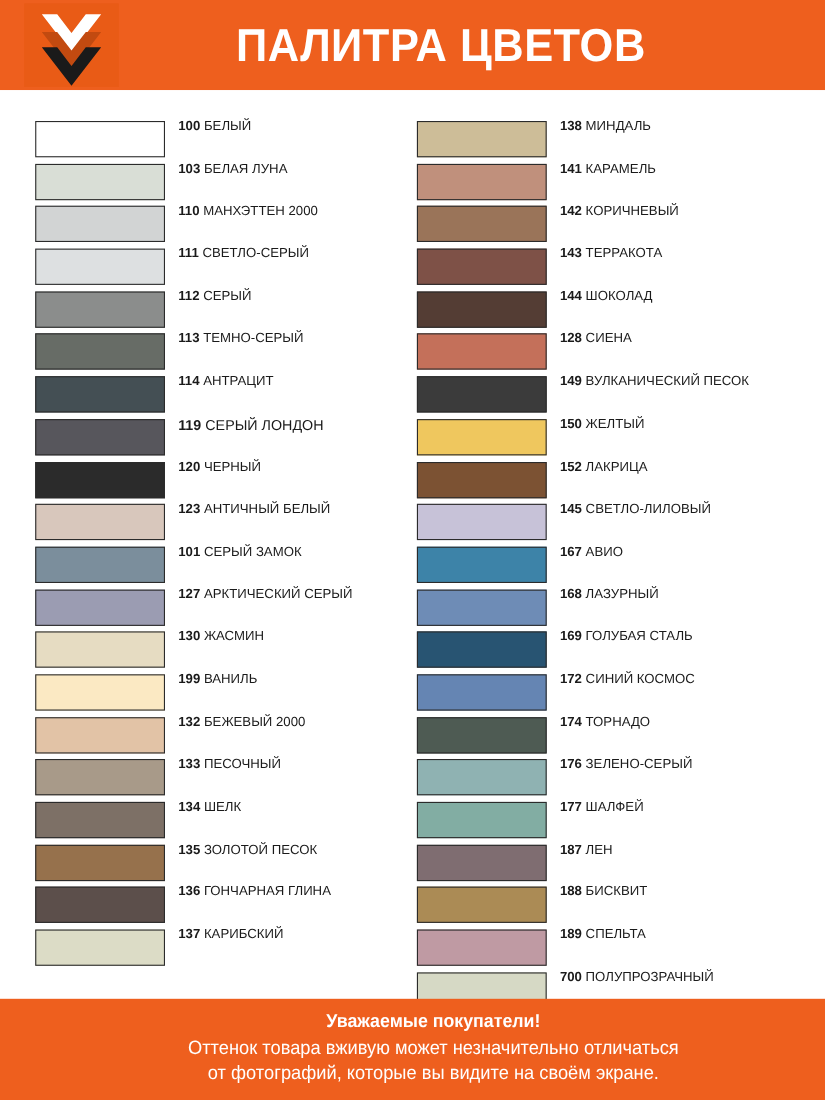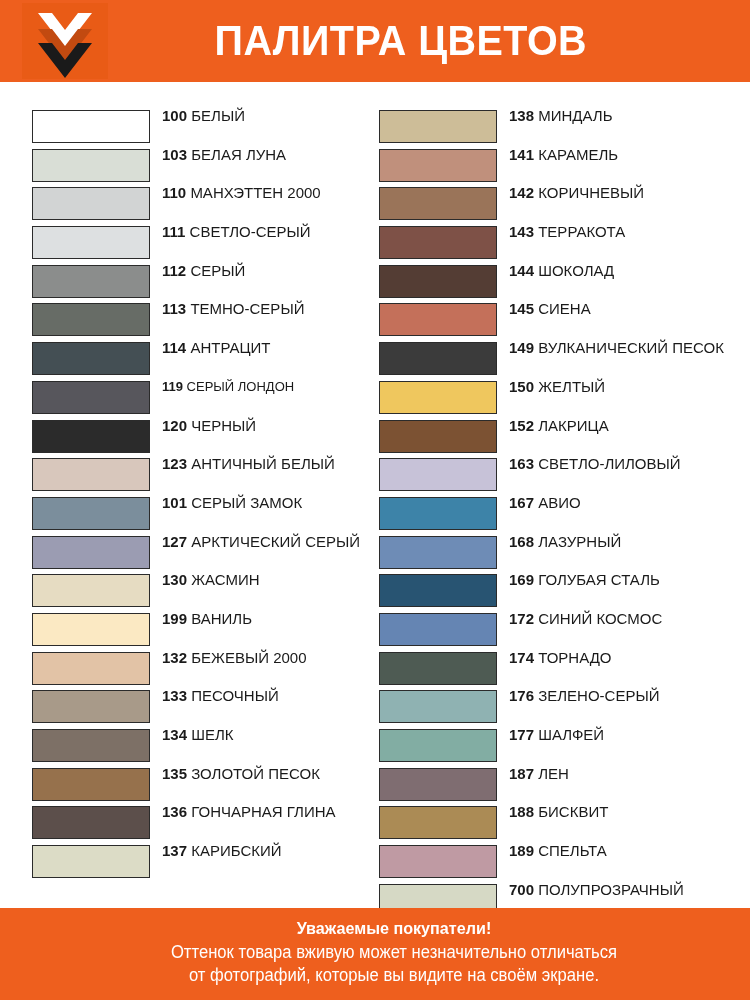--- a/index.html
+++ b/index.html
@@ -77,21 +77,21 @@
     height: 33px;
     border: 1.5px solid #2b2b2b;
     box-sizing: border-box;
   }
   .swatch-label {
     position: absolute;
     left: 130px;
     top: -2px;
     white-space: nowrap;
     color: #1a1a1a;
-    font-size: 15px;
+    font-size: 12px;
     line-height: 1;
   }
   .swatch-label .code {
     font-weight: bold;
   }
   .swatch-label .nm {
     font-weight: normal;
   }
   .swatch-label.small {
     font-size: 13px;
@@ -239,37 +239,37 @@
       <div class="swatch-row">
         <div class="swatch" style="background: rgb(126, 81, 71);"></div>
         <div class="swatch-label"><span class="code">143</span> <span class="nm">ТЕРРАКОТА</span></div>
       </div>
       <div class="swatch-row">
         <div class="swatch" style="background: rgb(84, 61, 52);"></div>
         <div class="swatch-label"><span class="code">144</span> <span class="nm">ШОКОЛАД</span></div>
       </div>
       <div class="swatch-row">
         <div class="swatch" style="background: rgb(196, 112, 90);"></div>
-        <div class="swatch-label"><span class="code">145</span> <span class="nm">СИЕНА</span></div>
+        <div class="swatch-label"><span class="code">128</span> <span class="nm">СИЕНА</span></div>
       </div>
       <div class="swatch-row">
         <div class="swatch" style="background: rgb(59, 59, 59);"></div>
         <div class="swatch-label"><span class="code">149</span> <span class="nm">ВУЛКАНИЧЕСКИЙ ПЕСОК</span></div>
       </div>
       <div class="swatch-row">
         <div class="swatch" style="background: rgb(239, 199, 94);"></div>
         <div class="swatch-label"><span class="code">150</span> <span class="nm">ЖЕЛТЫЙ</span></div>
       </div>
       <div class="swatch-row">
         <div class="swatch" style="background: rgb(124, 82, 51);"></div>
         <div class="swatch-label"><span class="code">152</span> <span class="nm">ЛАКРИЦА</span></div>
       </div>
       <div class="swatch-row">
         <div class="swatch" style="background: rgb(199, 194, 216);"></div>
-        <div class="swatch-label"><span class="code">163</span> <span class="nm">СВЕТЛО-ЛИЛОВЫЙ</span></div>
+        <div class="swatch-label"><span class="code">145</span> <span class="nm">СВЕТЛО-ЛИЛОВЫЙ</span></div>
       </div>
       <div class="swatch-row">
         <div class="swatch" style="background: rgb(61, 131, 168);"></div>
         <div class="swatch-label"><span class="code">167</span> <span class="nm">АВИО</span></div>
       </div>
       <div class="swatch-row">
         <div class="swatch" style="background: rgb(110, 140, 182);"></div>
         <div class="swatch-label"><span class="code">168</span> <span class="nm">ЛАЗУРНЫЙ</span></div>
       </div>
       <div class="swatch-row">

